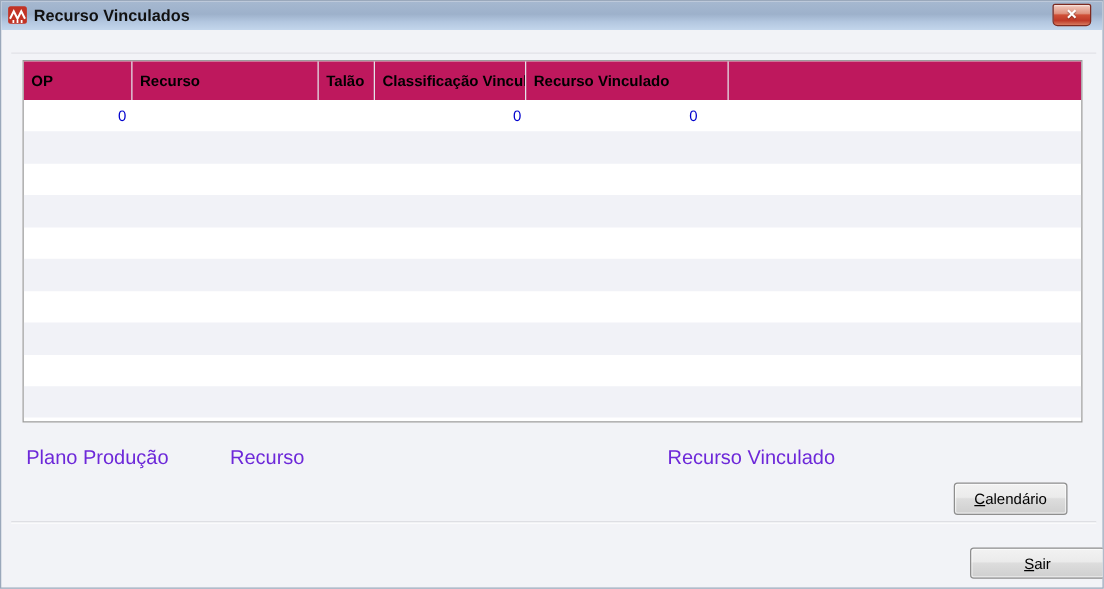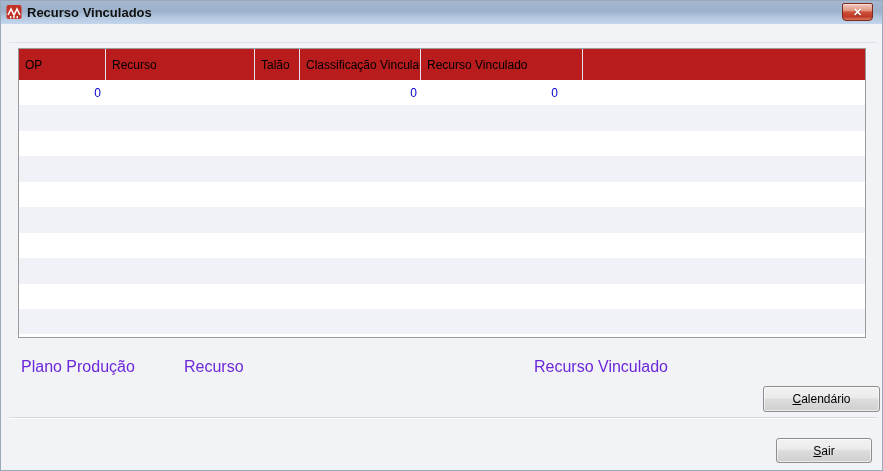--- a/index.html
+++ b/index.html
@@ -30,21 +30,21 @@
   
   .groove-top { position:absolute; left:8px; top:41px; width:868px; height:0;
     border-top:1px solid #e1e2e7; }
   .groove-bottom { position:absolute; left:8px; top:416px; width:868px; height:0;
     border-top:1px solid #d8d9de; border-bottom:1px solid #fdfdfe; }
   
   .grid {
     position:absolute; left:17px; top:47px; width:848px; height:290px;
     background:#fff; border:1px solid #9b9b9b; overflow:hidden;
   }
-  .grid-header { display:flex; height:31px; background:#b91c1c; }
+  .grid-header { display:flex; height:31px; background:#be185d;font-weight:bold; }
   .grid-header .cell {
     display:flex; align-items:center; padding-left:6px;
     font-size:12px; color:#000; border-right:1px solid #e3e4e9;
     white-space:nowrap; overflow:hidden;
   }
   .grid-header .cell.cf { border-right:none; }
   .grid-row { display:flex; height:25.45px; }
   .grid-row:nth-child(even) { background:#f1f2f7; }
   .grid-row .cell { height:100%; }
   .c0{width:87px} .c1{width:122px} .c2{width:149px} .c3{width:45px}
@@ -59,22 +59,22 @@
   .lbl-plano { left:20px; }
   .lbl-recurso { left:183px; }
   .lbl-recvinc { left:533px; }
   .btn {
     position:absolute; display:flex; align-items:center; justify-content:center;
     font-size:12px; color:#000; cursor:pointer;
     border:1px solid #8e8e8e; border-radius:3px;
     background:linear-gradient(180deg,#f2f2f2 0%, #ebebeb 45%, #dddddd 50%, #cfcfcf 100%);
     box-shadow:inset 0 0 0 1px rgba(255,255,255,.6);
   }
-  .btn-calendario { left:762px; top:385px; width:117px; height:26px; }
-  .btn-sair { left:775px; top:437px; width:96px; height:25px;align-items:center; }
+  .btn-calendario { left:762px; top:385px; width:91px; height:26px; }
+  .btn-sair { left:775px; top:437px; width:108px; height:25px;align-items:center; }
   .accel { text-decoration:underline; }
 </style>
 </head>
 <body>
 
 <div class="window">
 
   <div class="titlebar">
     <svg class="app-icon" viewBox="0 0 16 16">
       <rect x="0.5" y="1" width="15" height="14" rx="2" fill="#c23325"></rect>

